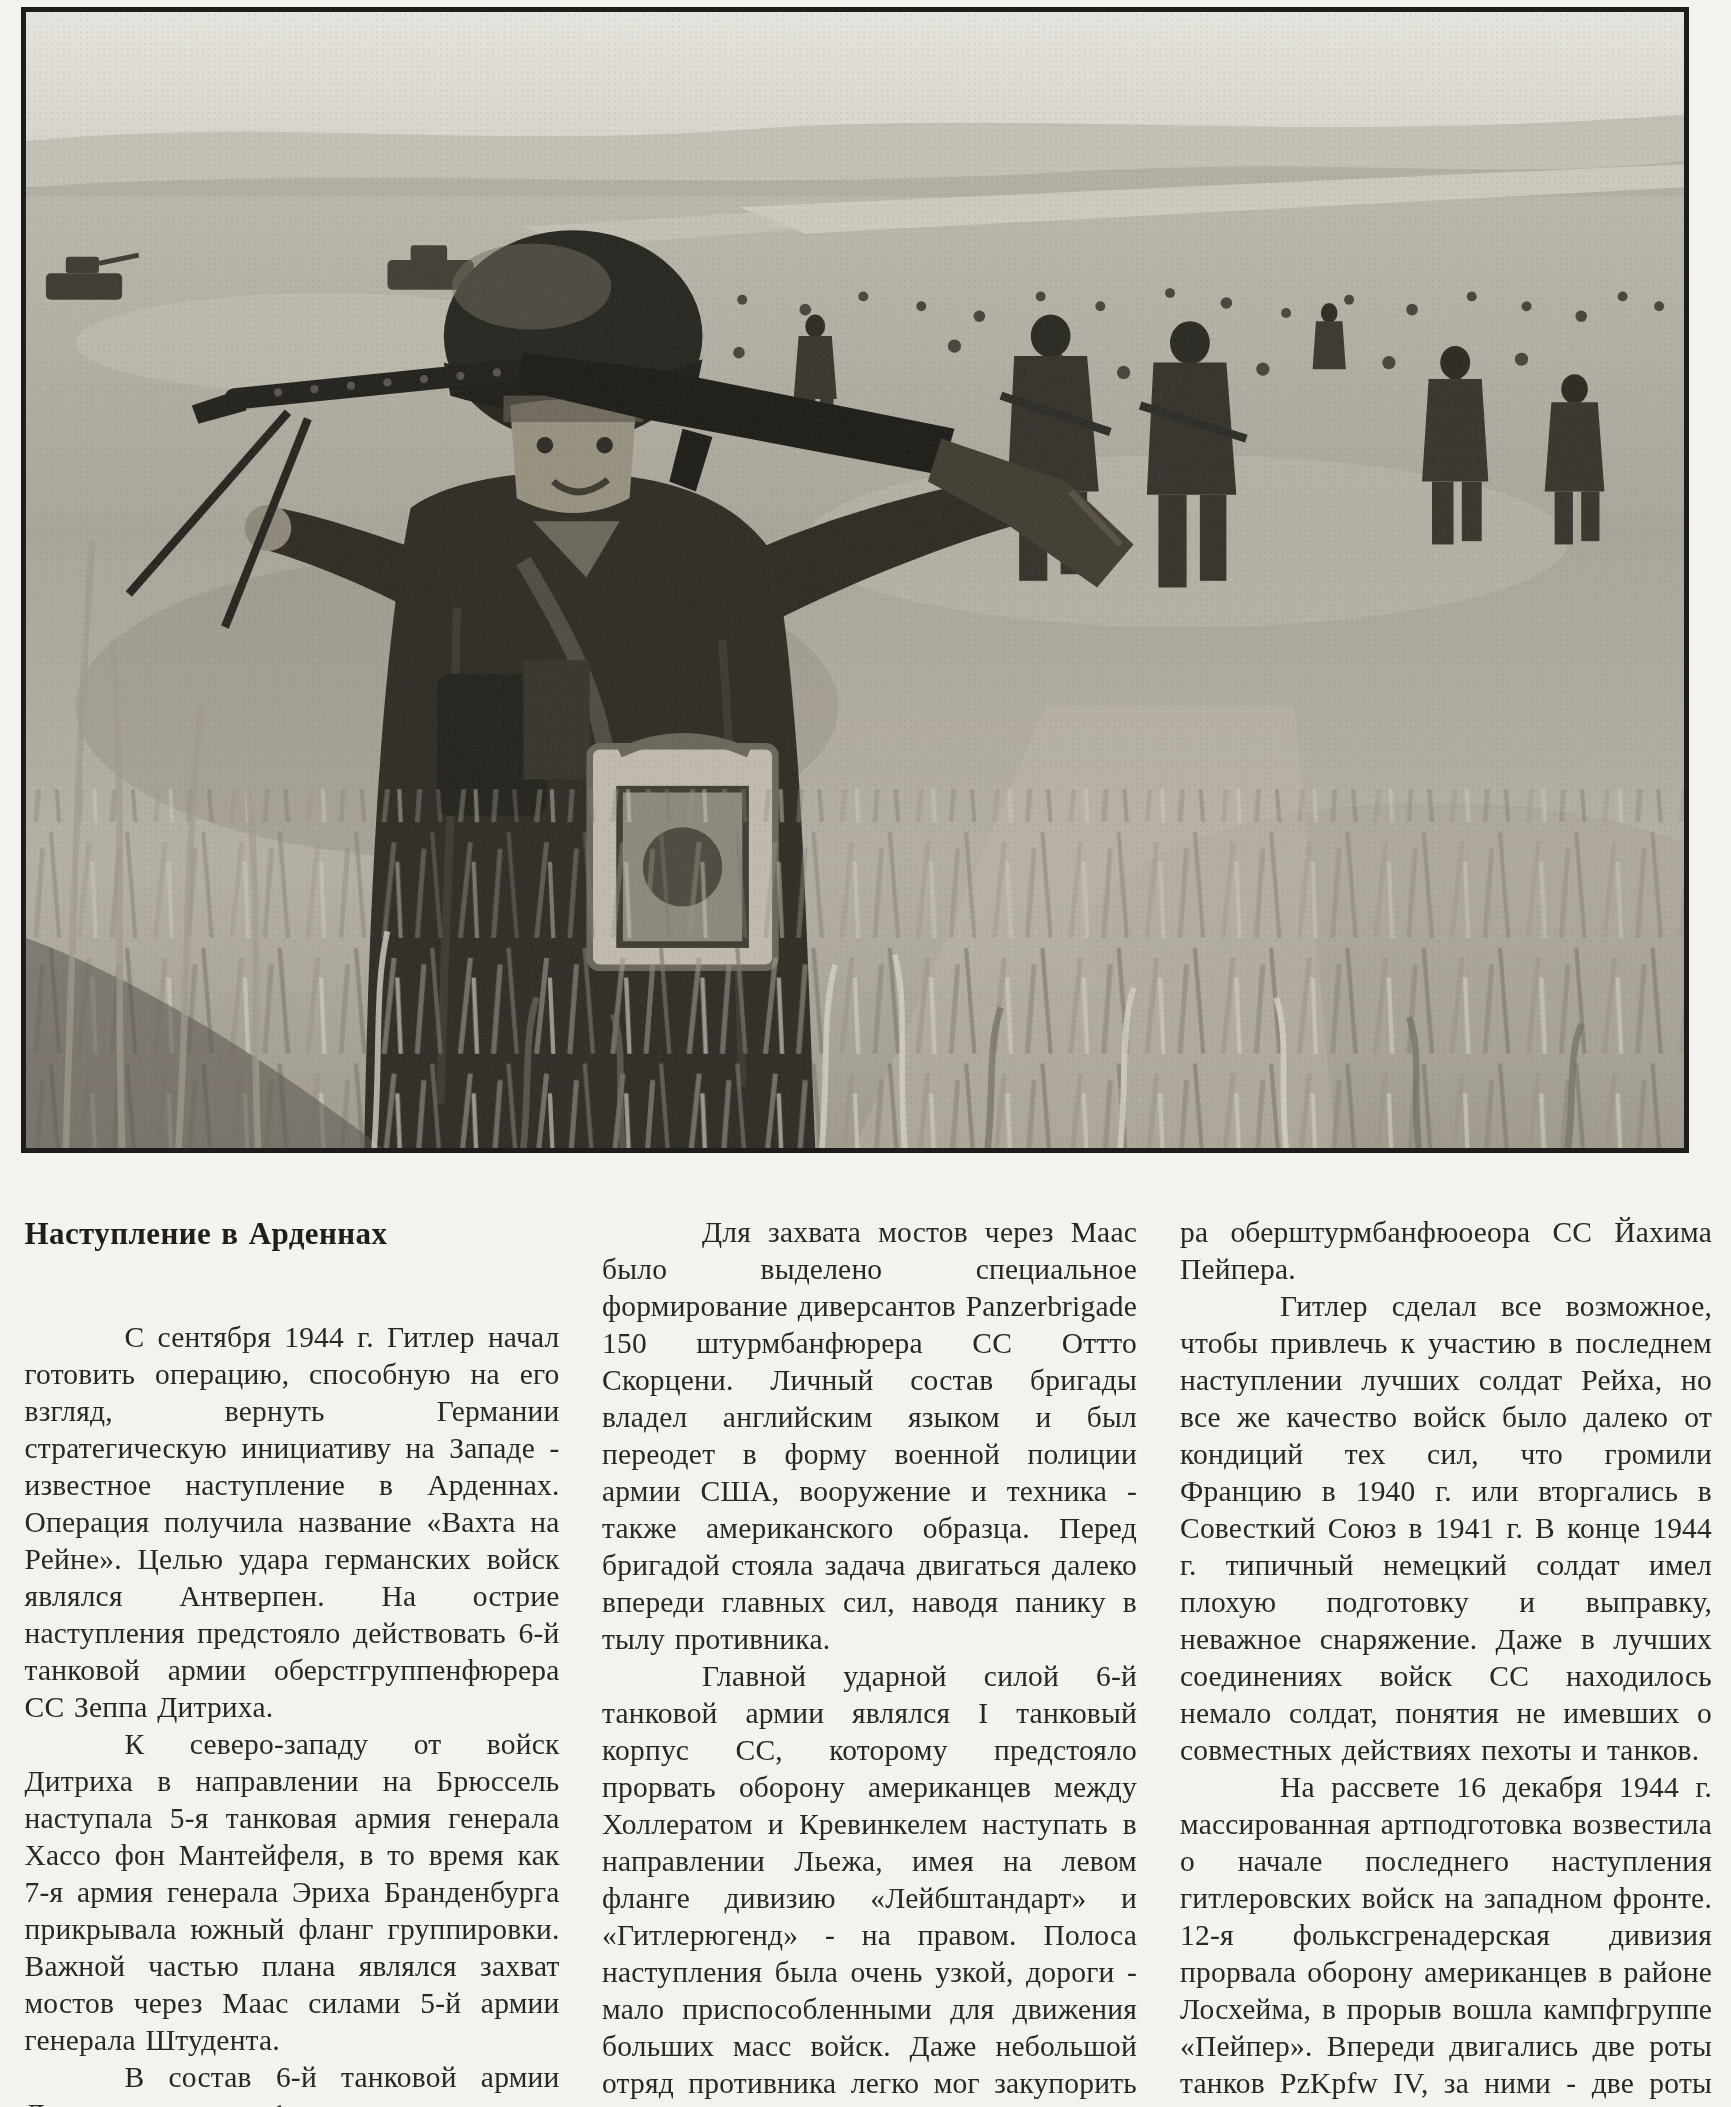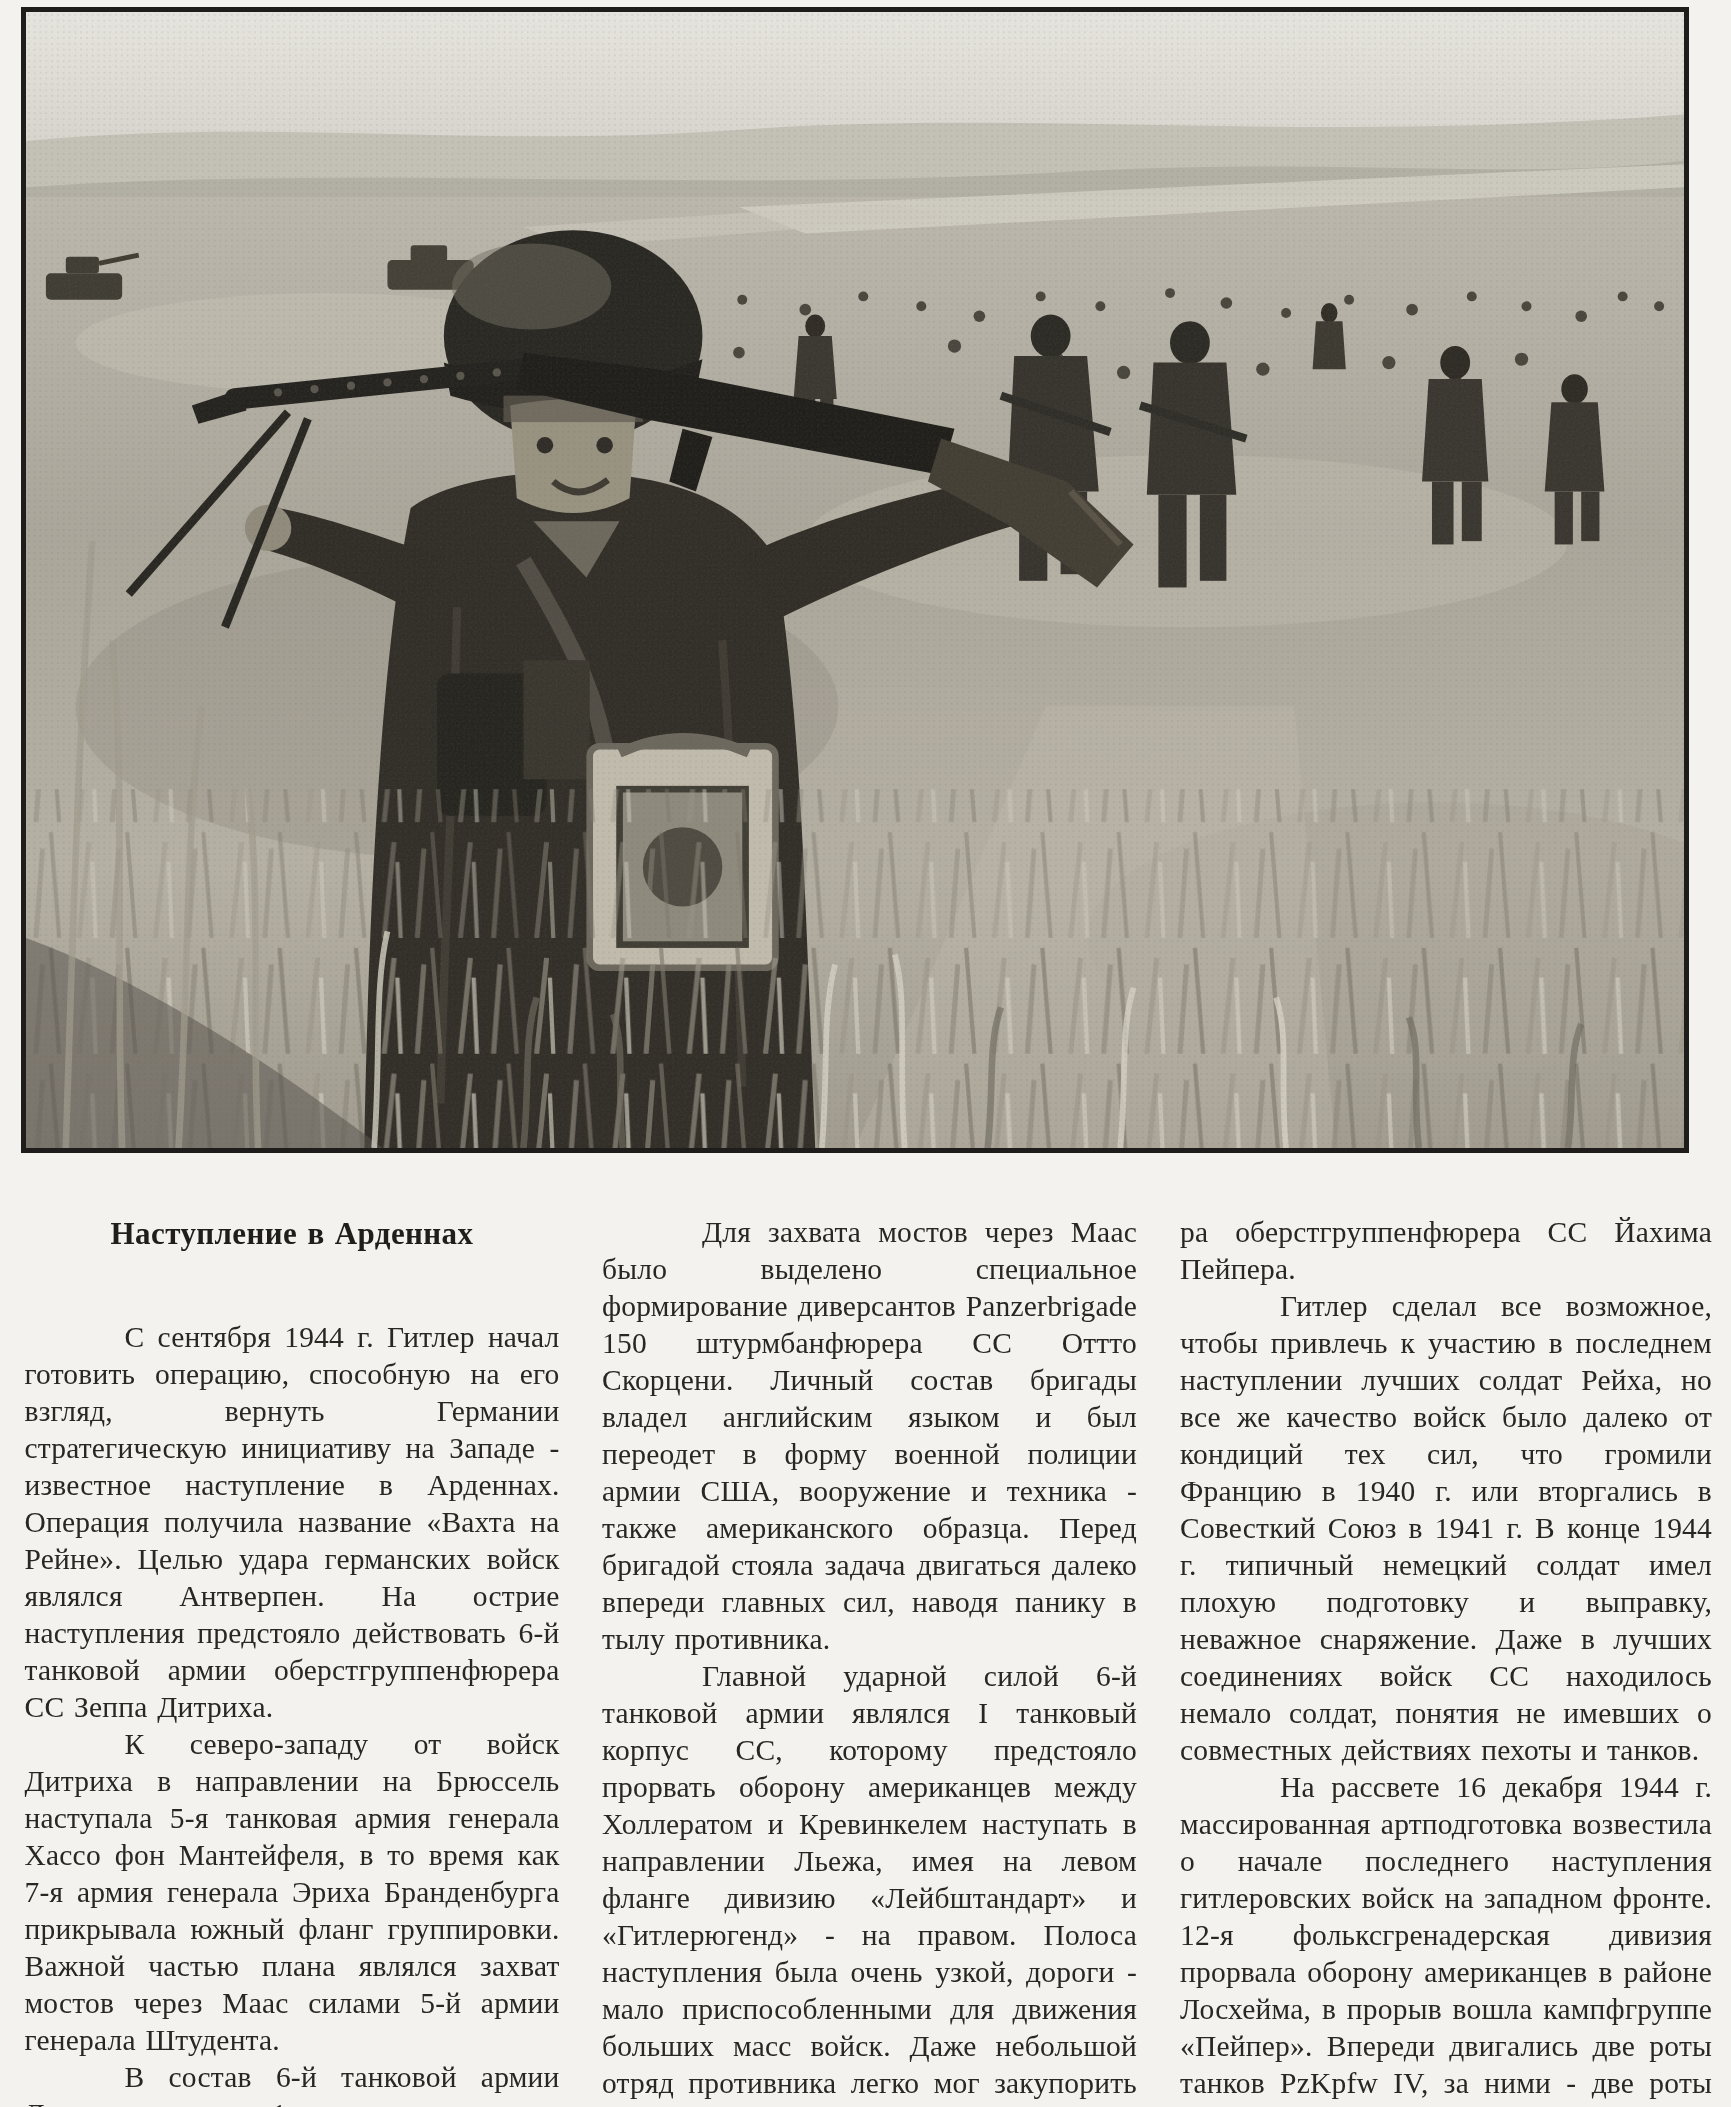--- a/index.html
+++ b/index.html
@@ -21,21 +21,21 @@
     position:absolute;top:1214px;width:535px;
     text-align:justify;font-size:29.5px;line-height:37px;
     letter-spacing:0.2px;word-spacing:2.1px;
     hyphens:auto;-webkit-hyphens:auto;
   }
   .col-1{left:24.5px}
   .col-2{left:602px}
   .col-3{left:1180px;width:532px}
   .col h2{
     font-size:31px;line-height:39px;font-weight:bold;
-    text-align:center;margin:0 0 66px 0;color:#211e1a;
+    margin:0 0 66px 0;color:#211e1a;
     letter-spacing:0.4px;
   }
   .col p{margin:0;text-indent:100px}
   .col p.noindent{text-indent:0}
 </style>
 </head>
 <body>
 
 <figure class="photo">
   <svg viewBox="0 0 1000 687" preserveAspectRatio="none" aria-hidden="true">
@@ -249,18 +249,18 @@
   <p>К северо-западу от войск Дитриха в направлении на Брюссель наступала 5-я танковая армия генерала Хассо фон Мантейфеля, в то время как 7-я армия генерала Эриха Бранденбурга прикрывала южный фланг группировки. Важной частью плана являлся захват мостов через Маас силами 5-й армии генерала Штудента.</p>
   <p>В состав 6-й танковой армии Дитриха входили 1-я танковая дивизия СС «Лейбштандарт Адольф Гитлер» и 12-я танковая дивизия СС «Гитлерюгенд». В резерве находился II танковый корпус СС , включавший 2-ю танковую дивизию СС «Дас Рейх» и 9-ю танковую дивизию СС «Хохенстауфен». Пехотный элемент группировки Дитриха был представлен 12-й, 272-й, 277-й и 326-й фольксгренадерскими дивизиями, а также 3-й дивизией фольксштурма.</p>
 </section>
 
 <section class="col col-2">
   <p>Для захвата мостов через Маас было выделено специальное формирование диверсантов Panzerbrigade 150 штурмбанфюрера СС Оттто Скорцени. Личный состав бригады владел английским языком и был переодет в форму военной полиции армии США, вооружение и техника - также американского образца. Перед бригадой стояла задача двигаться далеко впереди главных сил, наводя панику в тылу противника.</p>
   <p>Главной ударной силой 6-й танковой армии являлся I танковый корпус СС, которому предстояло прорвать оборону американцев между Холлератом и Кревинкелем наступать в направлении Льежа, имея на левом фланге дивизию «Лейбштандарт» и «Гитлерюгенд» - на правом. Полоса наступления была очень узкой, дороги - мало приспособленными для движения больших масс войск. Даже небольшой отряд противника легко мог закупорить узкие пути сообщения, поэтому в авангард выделили мощную боевую группу под командованием опытного офице-</p>
 </section>
 
 <section class="col col-3">
-  <p class="noindent">ра оберстгруппенфюрера СС Йахима Пейпера.</p>
+  <p class="noindent">ра оберштурмбанфюоеора СС Йахима Пейпера.</p>
   <p>Гитлер сделал все возможное, чтобы привлечь к участию в последнем наступлении лучших солдат Рейха, но все же качество войск было далеко от кондиций тех сил, что громили Францию в 1940 г. или вторгались в Совесткий Союз в 1941 г. В конце 1944 г. типичный немецкий солдат имел плохую подготовку и выправку, неважное снаряжение. Даже в лучших соединениях войск СС находилось немало солдат, понятия не имевших о совместных действиях пехоты и танков.</p>
   <p>На рассвете 16 декабря 1944 г. массированная артподготовка возвестила о начале последнего наступления гитлеровских войск на западном фронте. 12-я фольксгренадерская дивизия прорвала оборону американцев в районе Лосхейма, в прорыв вошла кампфгруппе «Пейпер». Впереди двигались две роты танков PzKpfw IV, за ними - две роты «Пантер» и пехота на полугусеничных бронетранспортерах, дальше - саперы и «Королевские Тигры» из 501-го тяжелого танкового батальона.</p>
 
 </section>
 
 
 </body></html>

